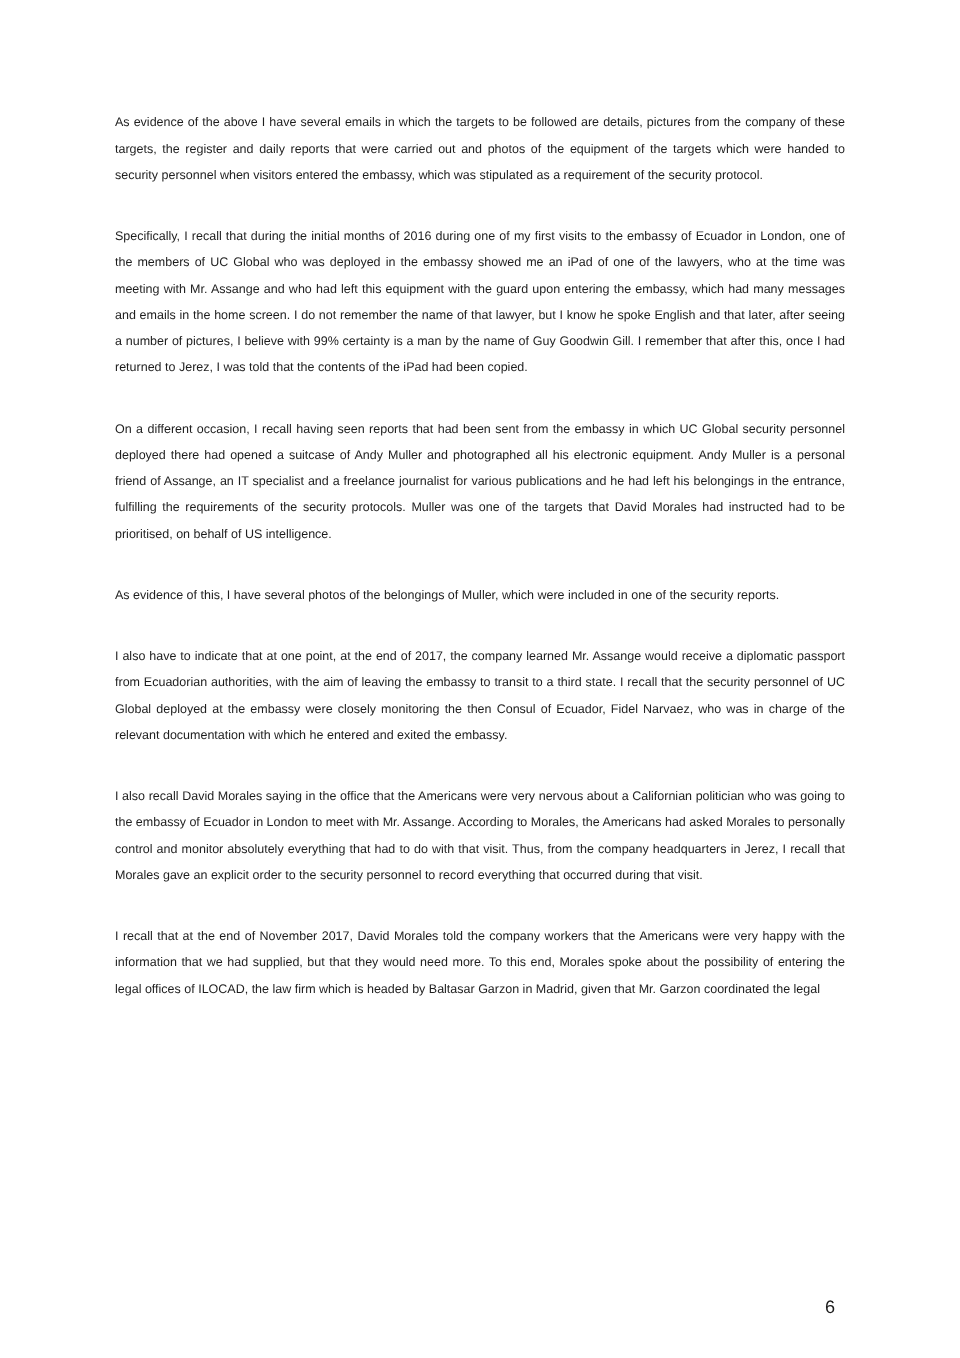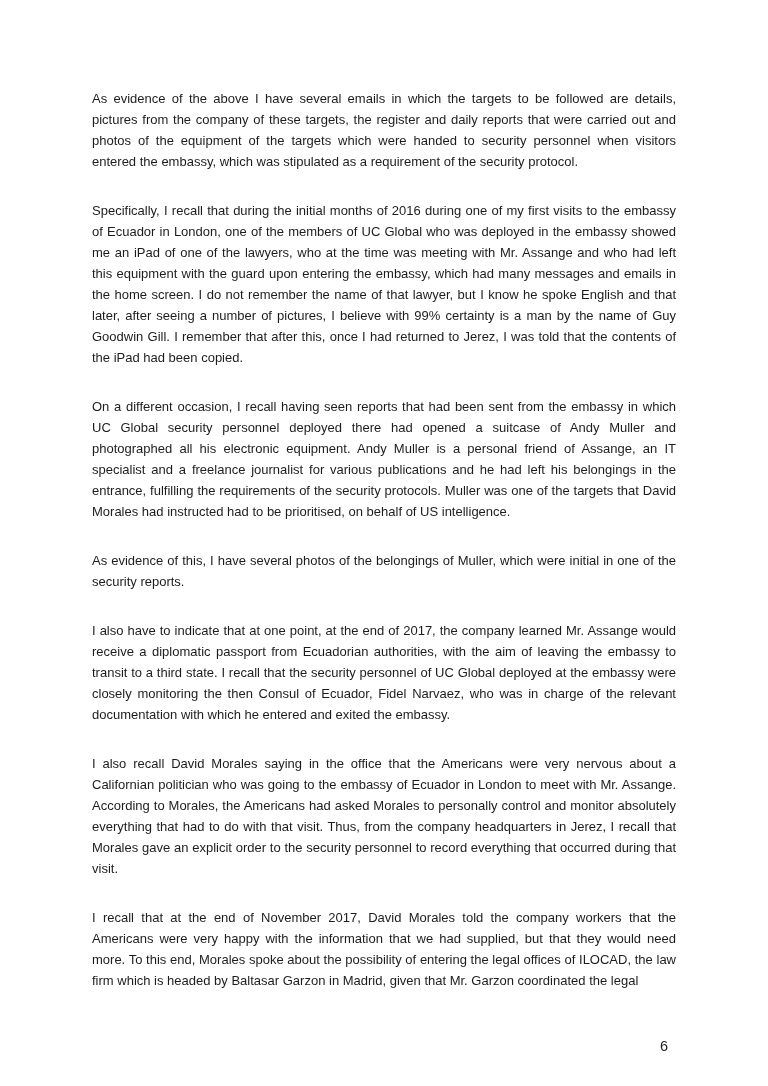--- a/index.html
+++ b/index.html
@@ -17,21 +17,21 @@
   }
   .content {
     position: absolute;
     left: 92px;
     top: 88px;
     width: 584px;
     color: #1d1d1d;
   }
   .content p {
     margin: 0 0 28px 0;
-    font-size: 13px;
+    font-size: 10px;
     line-height: 21px;
     text-align: justify;
     text-justify: inter-word;
     hyphens: none;
     color: #1d1d1d;
   }
   .page-number {
     position: absolute;
     left: 660px;
     top: 1036px;
@@ -41,19 +41,19 @@
   }
 </style>
 </head>
 <body>
 
 <div class="page">
   <div class="content">
     <p>As evidence of the above I have several emails in which the targets to be followed are details, pictures from the company of these targets, the register and daily reports that were carried out and photos of the equipment of the targets which were handed to security personnel when visitors entered the embassy, which was stipulated as a requirement of the security protocol.</p>
     <p>Specifically, I recall that during the initial months of 2016 during one of my first visits to the embassy of Ecuador in London, one of the members of UC Global who was deployed in the embassy showed me an iPad of one of the lawyers, who at the time was meeting with Mr. Assange and who had left this equipment with the guard upon entering the embassy, which had many messages and emails in the home screen. I do not remember the name of that lawyer, but I know he spoke English and that later, after seeing a number of pictures, I believe with 99% certainty is a man by the name of Guy Goodwin Gill. I remember that after this, once I had returned to Jerez, I was told that the contents of the iPad had been copied.</p>
     <p>On a different occasion, I recall having seen reports that had been sent from the embassy in which UC Global security personnel deployed there had opened a suitcase of Andy Muller and photographed all his electronic equipment. Andy Muller is a personal friend of Assange, an IT specialist and a freelance journalist for various publications and he had left his belongings in the entrance, fulfilling the requirements of the security protocols. Muller was one of the targets that David Morales had instructed had to be prioritised, on behalf of US intelligence.</p>
-    <p>As evidence of this, I have several photos of the belongings of Muller, which were initial in one of the security reports.</p>
+    <p>As evidence of this, I have several photos of the belongings of Muller, which were included in one of the security reports.</p>
     <p>I also have to indicate that at one point, at the end of 2017, the company learned Mr. Assange would receive a diplomatic passport from Ecuadorian authorities, with the aim of leaving the embassy to transit to a third state. I recall that the security personnel of UC Global deployed at the embassy were closely monitoring the then Consul of Ecuador, Fidel Narvaez, who was in charge of the relevant documentation with which he entered and exited the embassy.</p>
     <p>I also recall David Morales saying in the office that the Americans were very nervous about a Californian politician who was going to the embassy of Ecuador in London to meet with Mr. Assange. According to Morales, the Americans had asked Morales to personally control and monitor absolutely everything that had to do with that visit. Thus, from the company headquarters in Jerez, I recall that Morales gave an explicit order to the security personnel to record everything that occurred during that visit.</p>
     <p>I recall that at the end of November 2017, David Morales told the company workers that the Americans were very happy with the information that we had supplied, but that they would need more. To this end, Morales spoke about the possibility of entering the legal offices of ILOCAD, the law firm which is headed by Baltasar Garzon in Madrid, given that Mr. Garzon coordinated the legal</p>
   </div>
   <div class="page-number">6</div>
 </div>
 
 </body></html>

